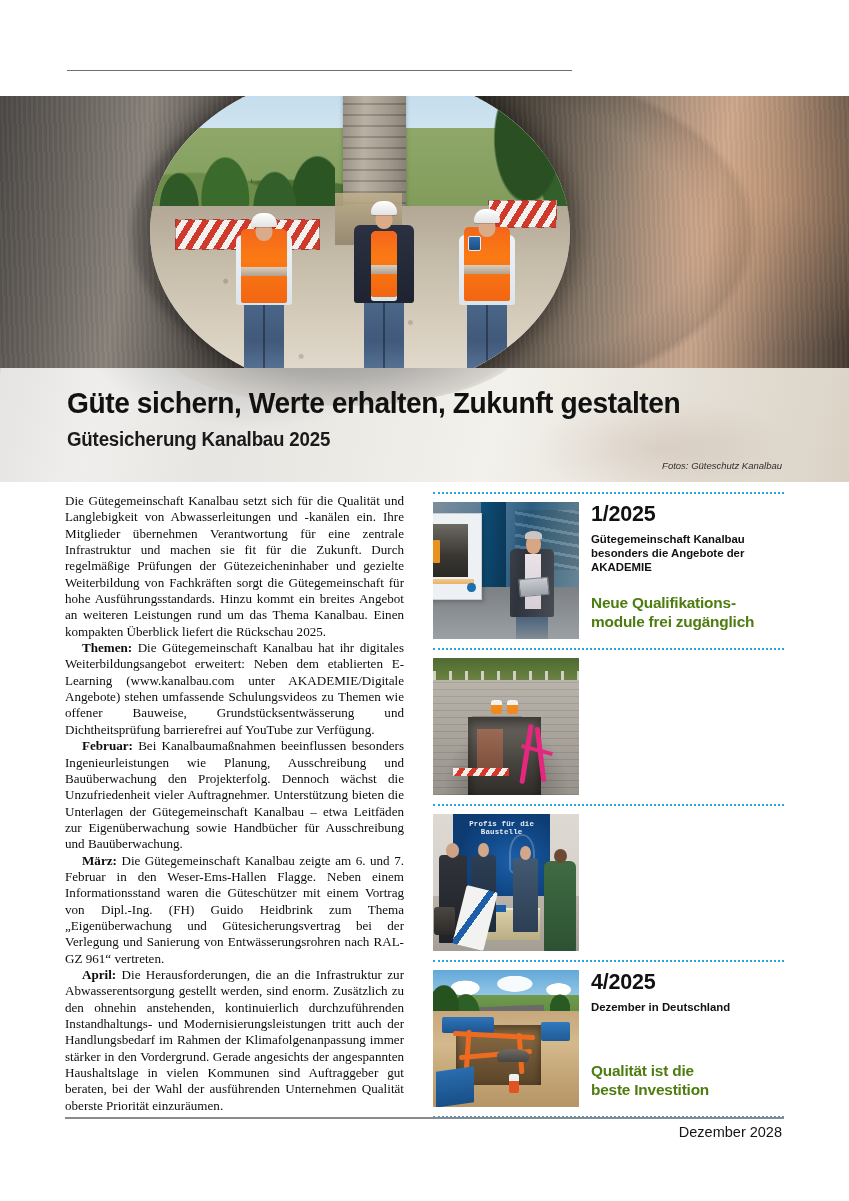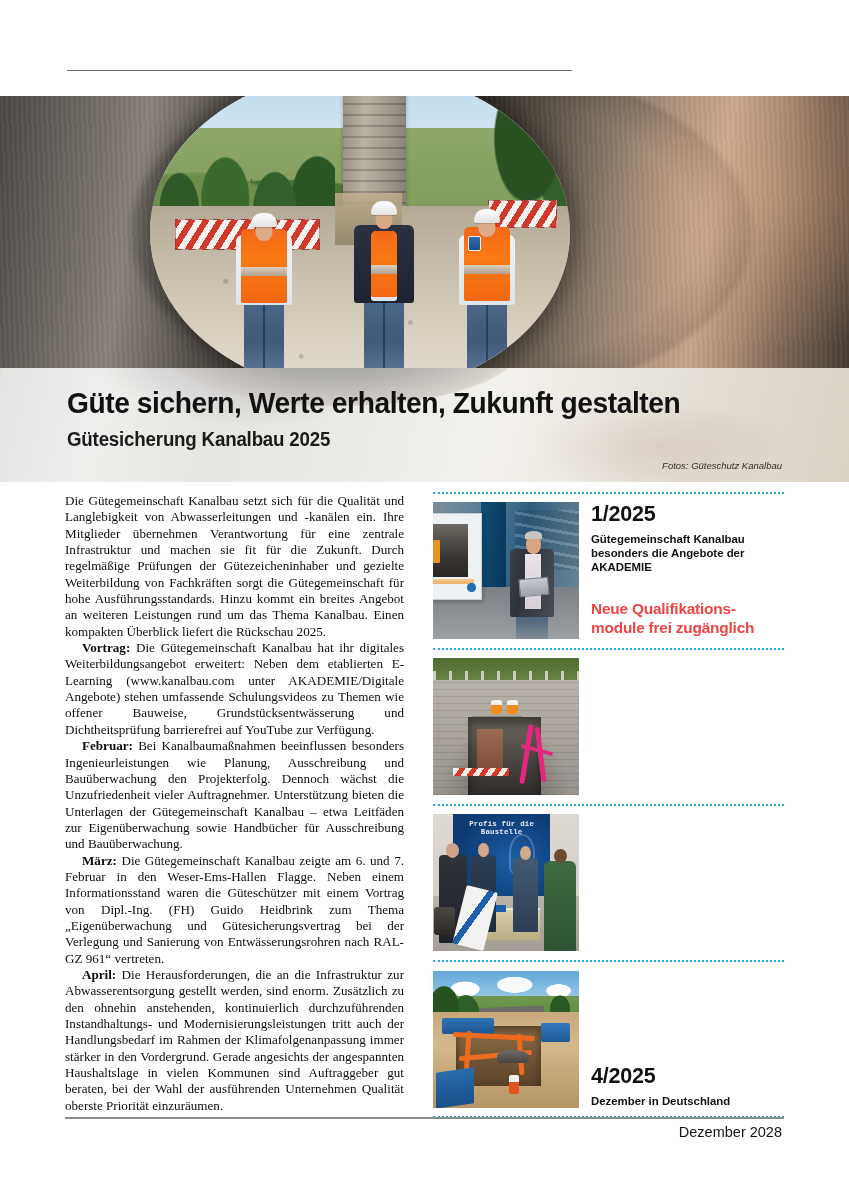--- a/index.html
+++ b/index.html
@@ -344,21 +344,21 @@
     width: 351px;
   }
   .card {
     position: relative;
     display: flex;
     gap: 12px;
     padding: 8px 0 8px 0;
     border-top: 2px dotted #2aa3de;
     min-height: 138px;
   }
-  .card:last-child { border-bottom: 2px dotted #2aa3de; align-items: flex-end; }
+  .card:last-child { border-bottom: 2px dotted #2aa3de; }
   .card-thumb {
     flex: 0 0 auto;
     width: 146px;
     height: 137px;
     overflow: hidden;
     position: relative;
     background: #c7cdd2;
     border-radius: 1px;
   }
   .card-text {
@@ -378,27 +378,27 @@
   .kicker {
     font-family: "Liberation Sans", sans-serif;
     font-weight: bold;
     font-size: 11.4px;
     line-height: 14.2px;
     color: #111111;
   }
   .cardhead {
     position: absolute;
     left: 0;
-    bottom: 3px;
+    bottom: 9px;
     font-family: "Liberation Sans", sans-serif;
     font-weight: bold;
     font-size: 15.4px;
     line-height: 18.4px;
     letter-spacing: -0.2px;
-    color: #ef4444;
+    color: #4d7c0f;
   }
 
   
   .t1-bg { position:absolute; inset:0; background: linear-gradient(#6f7d88, #8b949b); }
   .t1-wall { position:absolute; left:0; top:0; width:100%; height:64%;
     background: linear-gradient(102deg,#7c8e9c 0%,#5d7d95 30%,#406d8d 48%,#2c5d80 60%,#4a7288 78%,#6a8496 100%); }
   .t1-stripes { position:absolute; left:56%; top:6%; width:44%; height:44%;
     background: repeating-linear-gradient(10deg, rgba(255,255,255,0.14) 0 3px, rgba(0,0,0,0.10) 3px 11px); }
   .t1-pillar { position:absolute; left:33%; top:0; width:17%; height:100%;
     background: linear-gradient(95deg,#0f4f78,#0c3f63 55%,#0a3351); }
@@ -619,21 +619,21 @@
   <div class="titleband">
     <div class="headline">Güte sichern, Werte erhalten, Zukunft gestalten</div>
     <div class="subheadline">Gütesicherung Kanalbau 2025</div>
     <div class="photo-credit">Fotos: Güteschutz Kanalbau</div>
   </div>
 
   <div class="body-area">
 
     <div class="textcol">
       <p><span>Die Gütegemeinschaft Kanalbau setzt sich für die Qualität und Langlebigkeit von Abwasserleitungen und -kanälen ein. Ihre Mitglieder übernehmen Verantwortung für eine zentrale Infrastruktur und machen sie fit für die Zukunft. Durch regelmäßige Prüfungen der Gütezeicheninhaber und gezielte Weiterbildung von Fachkräften sorgt die Gütegemeinschaft für hohe Ausführungsstandards. Hinzu kommt ein breites Angebot an weiteren Leistungen rund um das Thema Kanalbau. Einen kompakten Überblick liefert die Rückschau 2025.</span></p>
-      <p class="indent"><b>Vortrag:</b> <span>Die Gütegemeinschaft Kanalbau hat ihr digitales Weiterbildungsangebot erweitert: Neben dem etablierten E-Learning (www.kanalbau.com unter AKADEMIE/Digitale Angebote) stehen umfassende Schulungsvideos zu Themen wie offener Bauweise, Grundstücksentwässerung und Dichtheitsprüfung barrierefrei auf YouTube zur Verfügung.</span></p>
+      <p class="indent"><b>Themen:</b> <span>Die Gütegemeinschaft Kanalbau hat ihr digitales Weiterbildungsangebot erweitert: Neben dem etablierten E-Learning (www.kanalbau.com unter AKADEMIE/Digitale Angebote) stehen umfassende Schulungsvideos zu Themen wie offener Bauweise, Grundstücksentwässerung und Dichtheitsprüfung barrierefrei auf YouTube zur Verfügung.</span></p>
       <p class="indent"><b>Februar:</b> <span>Bei Kanalbaumaßnahmen beeinflussen besonders Ingenieurleistungen wie Planung, Ausschreibung und Bauüberwachung den Projekterfolg. Dennoch wächst die Unzufriedenheit vieler Auftragnehmer. Unterstützung bieten die Unterlagen der Gütegemeinschaft Kanalbau – etwa Leitfäden zur Eigenüberwachung sowie Handbücher für Ausschreibung und Bauüberwachung.</span></p>
       <p class="indent"><b>März:</b> <span>Die Gütegemeinschaft Kanalbau zeigte am 6. und 7. Februar in den Weser-Ems-Hallen Flagge. Neben einem Informationsstand waren die Güteschützer mit einem Vortrag von Dipl.-Ing. (FH) Guido Heidbrink zum Thema „Eigenüberwachung und Gütesicherungsvertrag bei der Verlegung und Sanierung von Entwässerungsrohren nach RAL-GZ 961“ vertreten.</span></p>
       <p class="indent"><b>April:</b> <span>Die Herausforderungen, die an die Infrastruktur zur Abwasserentsorgung gestellt werden, sind enorm. Zusätzlich zu den ohnehin anstehenden, kontinuierlich durchzuführenden Instandhaltungs- und Modernisierungsleistungen tritt auch der Handlungsbedarf im Rahmen der Klimafolgenanpassung immer stärker in den Vordergrund. Gerade angesichts der angespannten Haushaltslage in vielen Kommunen sind Auftraggeber gut beraten, bei der Wahl der ausführenden Unternehmen Qualität oberste Priorität einzuräumen.</span></p>
     </div>
 
     <div class="cards">
 
       <div class="card">
         <div class="card-thumb">
           <div class="t1-bg"></div>
@@ -710,20 +710,22 @@
           <div class="t4-orange2"></div>
           <div class="t4-orange3"></div>
           <div class="t4-orange4"></div>
           <div class="t4-umbrella"></div>
           <div class="t4-worker"></div>
           <div class="t4-blue2"></div>
         </div>
         <div class="card-text">
           <div class="issue">4/2025</div>
           <div class="kicker">Dezember in Deutschland</div>
+          <div class="cardhead" style="white-space:pre-line">Qualität ist die
+beste Investition</div>
         </div>
       </div>
 
     </div>
   </div>
 
   <div class="footer-rule"></div>
   <div class="footer-date">Dezember 2028</div>
 
 </div>

